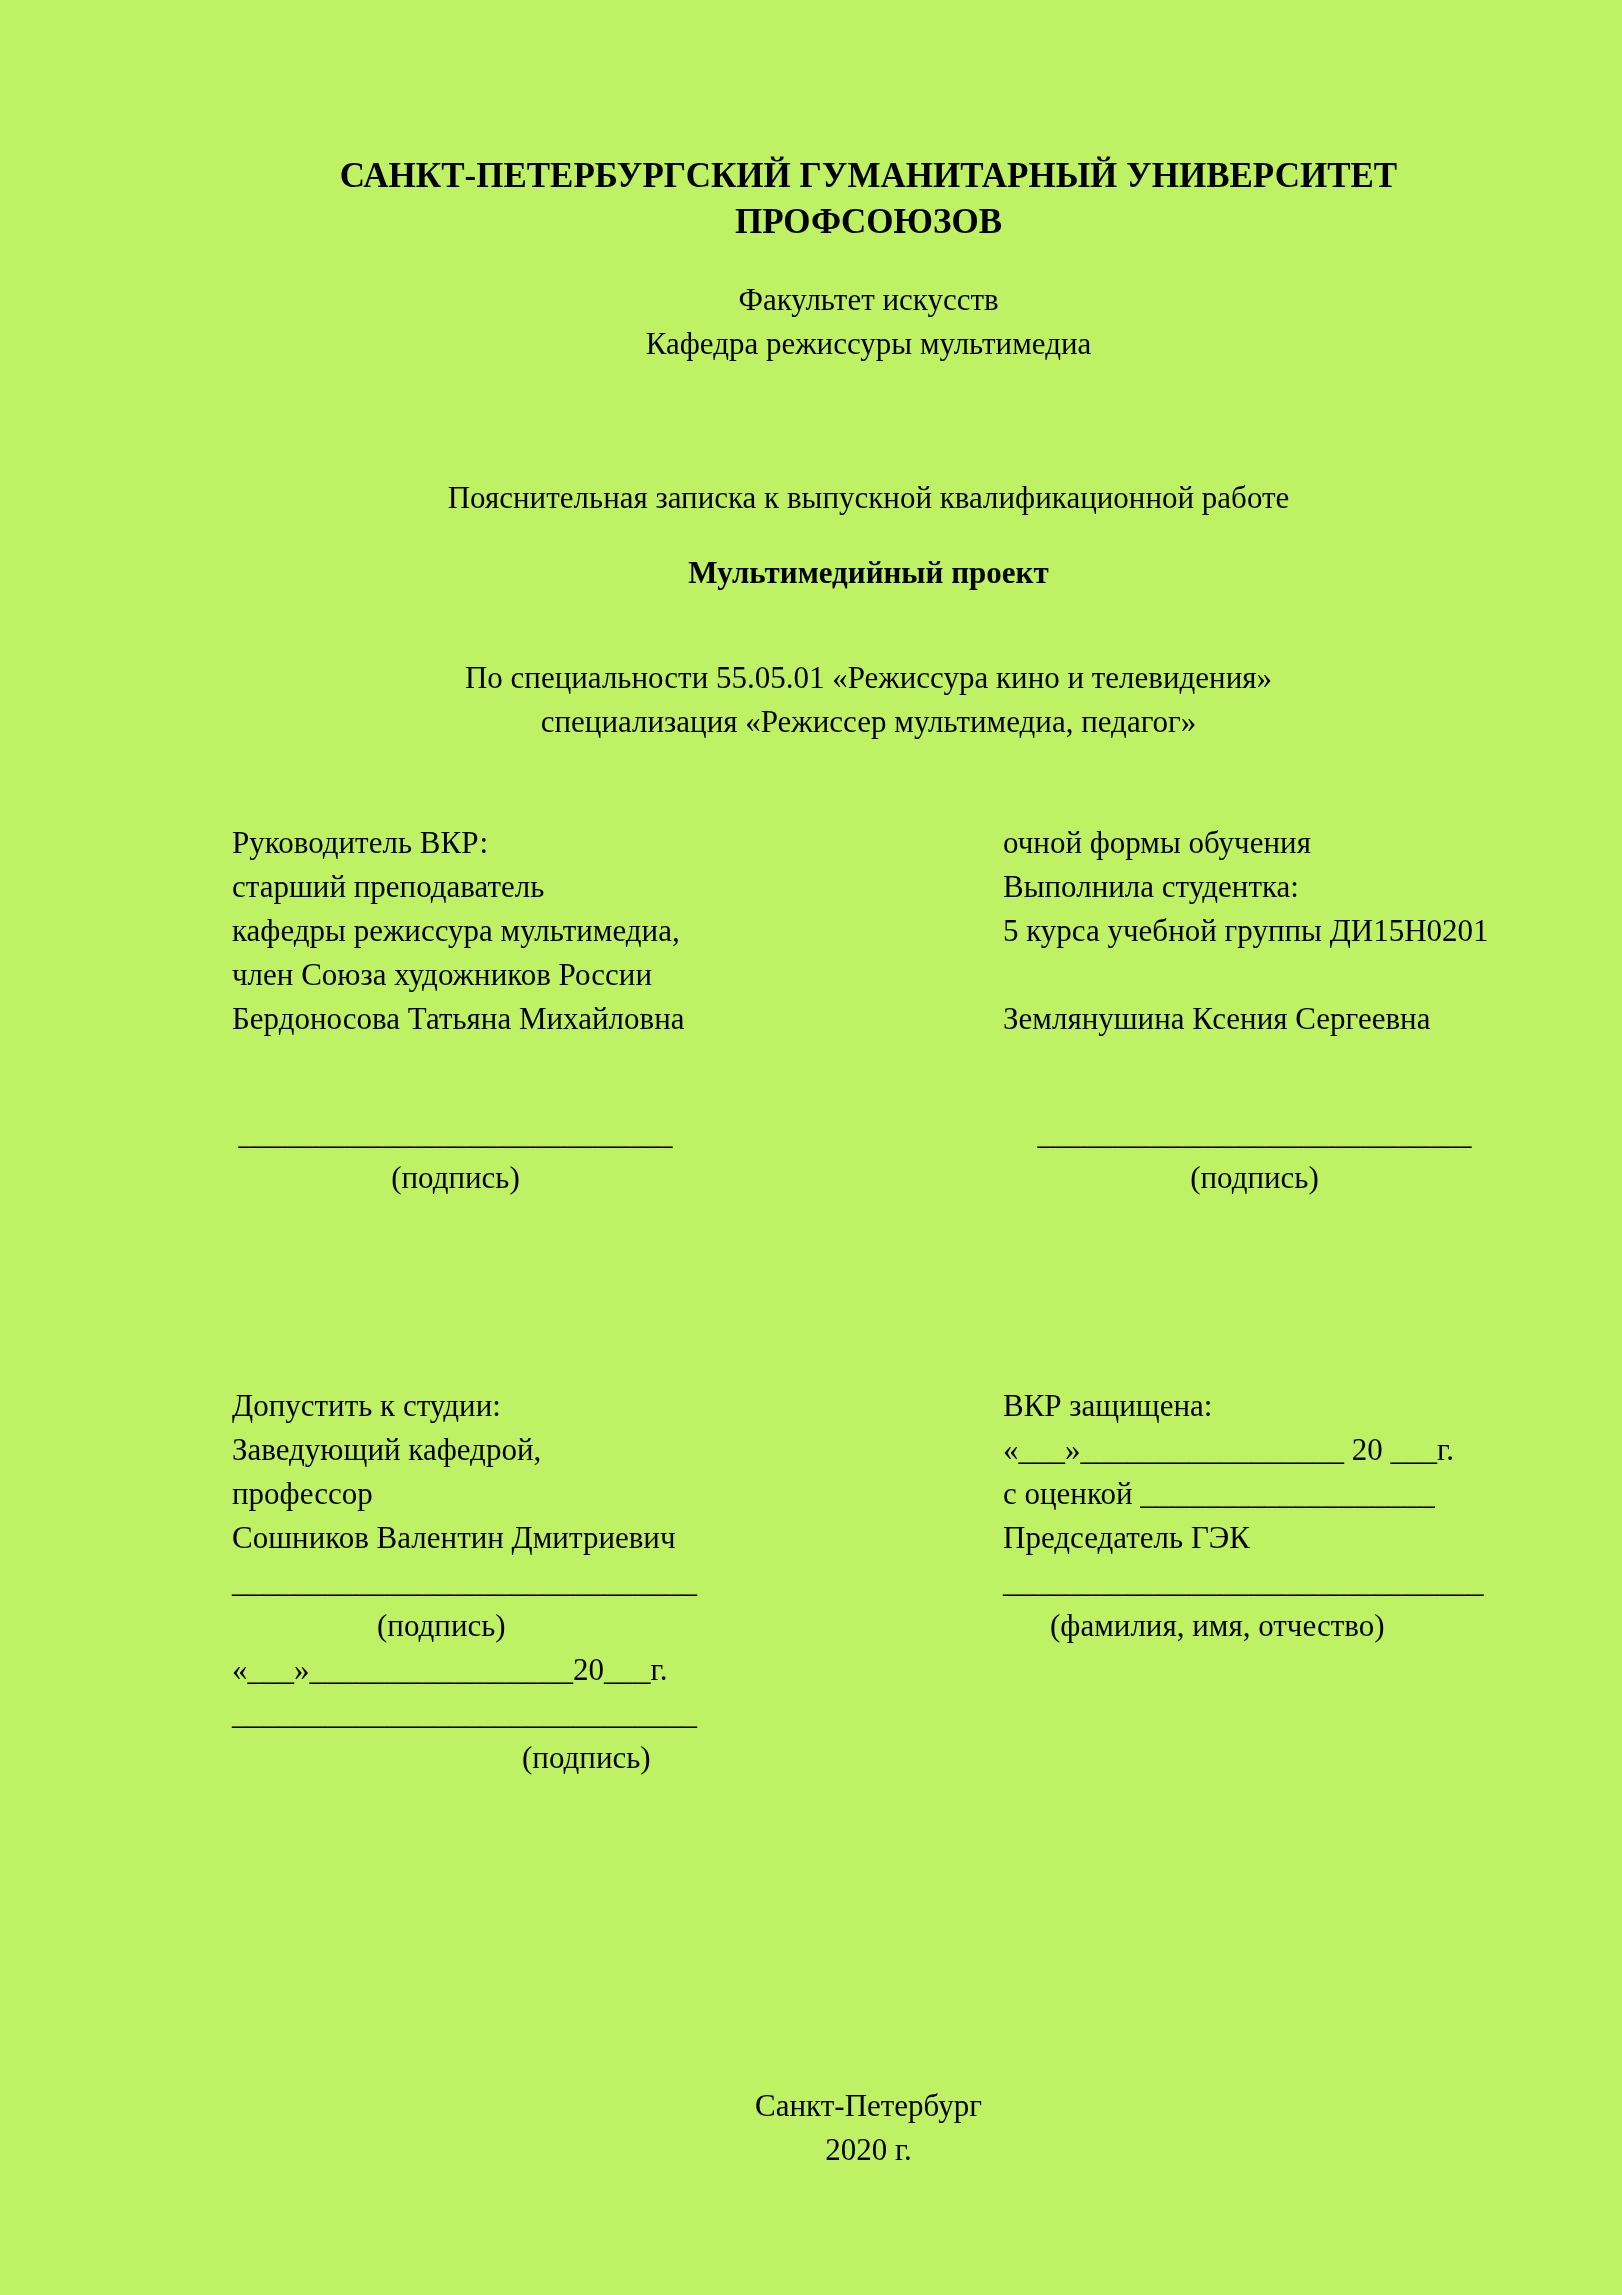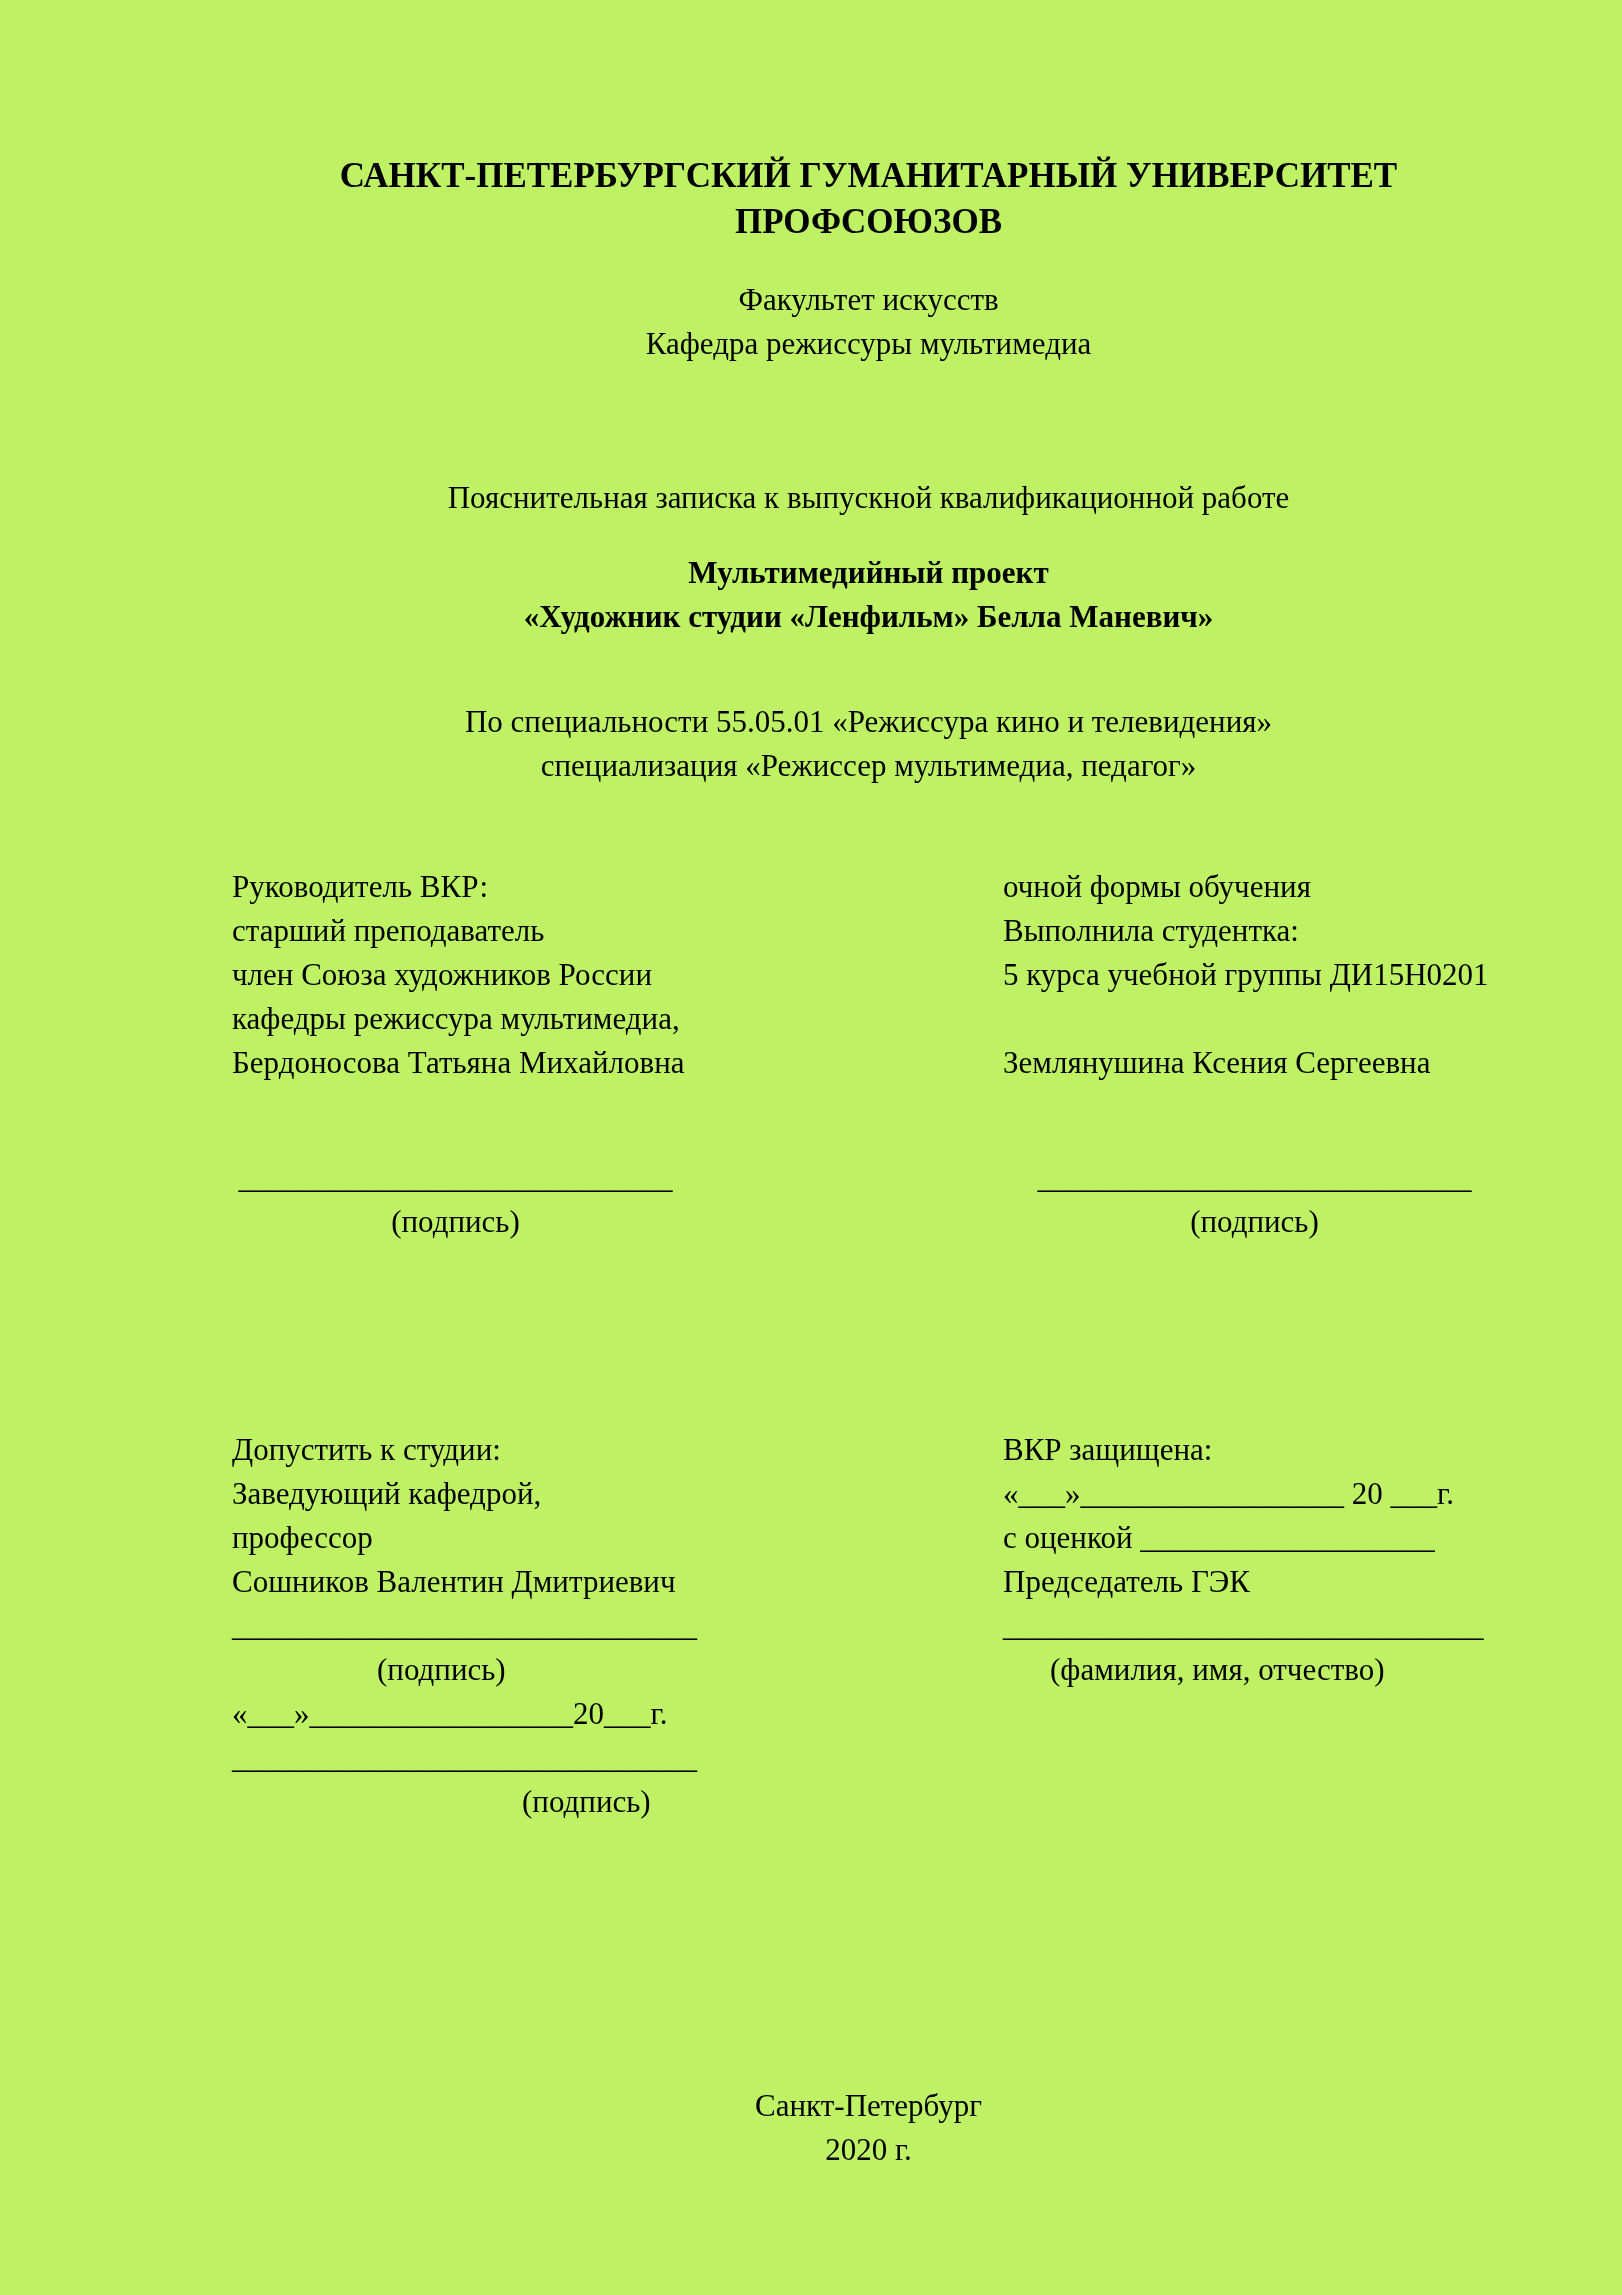--- a/index.html
+++ b/index.html
@@ -61,32 +61,31 @@
 <div class="page">
 
   <div class="center">
     <div class="university">САНКТ-ПЕТЕРБУРГСКИЙ ГУМАНИТАРНЫЙ УНИВЕРСИТЕТ ПРОФСОЮЗОВ</div>
     <div class="faculty">Факультет искусств</div>
     <div>Кафедра режиссуры мультимедиа</div>
 
     <div class="work-type">Пояснительная записка к выпускной квалификационной работе</div>
 
     <div class="proj-title bold">Мультимедийный проект</div>
-    <div class="bold">«Художник студии «Ленфильм» Белла Маневич»</div>
 
     <div class="specialty">По специальности 55.05.01 «Режиссура кино и телевидения»</div>
     <div>специализация «Режиссер мультимедиа, педагог»</div>
   </div>
 
   <div class="cols cols-1">
     <div class="col-left">
       <div>Руководитель ВКР:</div>
       <div>старший преподаватель</div>
+      <div>кафедры режиссура мультимедиа,</div>
       <div>член Союза художников России</div>
-      <div>кафедры режиссура мультимедиа,</div>
       <div>Бердоносова Татьяна Михайловна</div>
     </div>
     <div class="col-right">
       <div>очной формы обучения</div>
       <div>Выполнила студентка:</div>
       <div>5 курса учебной группы ДИ15Н0201</div>
       <div class="blank-line"></div>
       <div>Землянушина Ксения Сергеевна</div>
     </div>
   </div>

